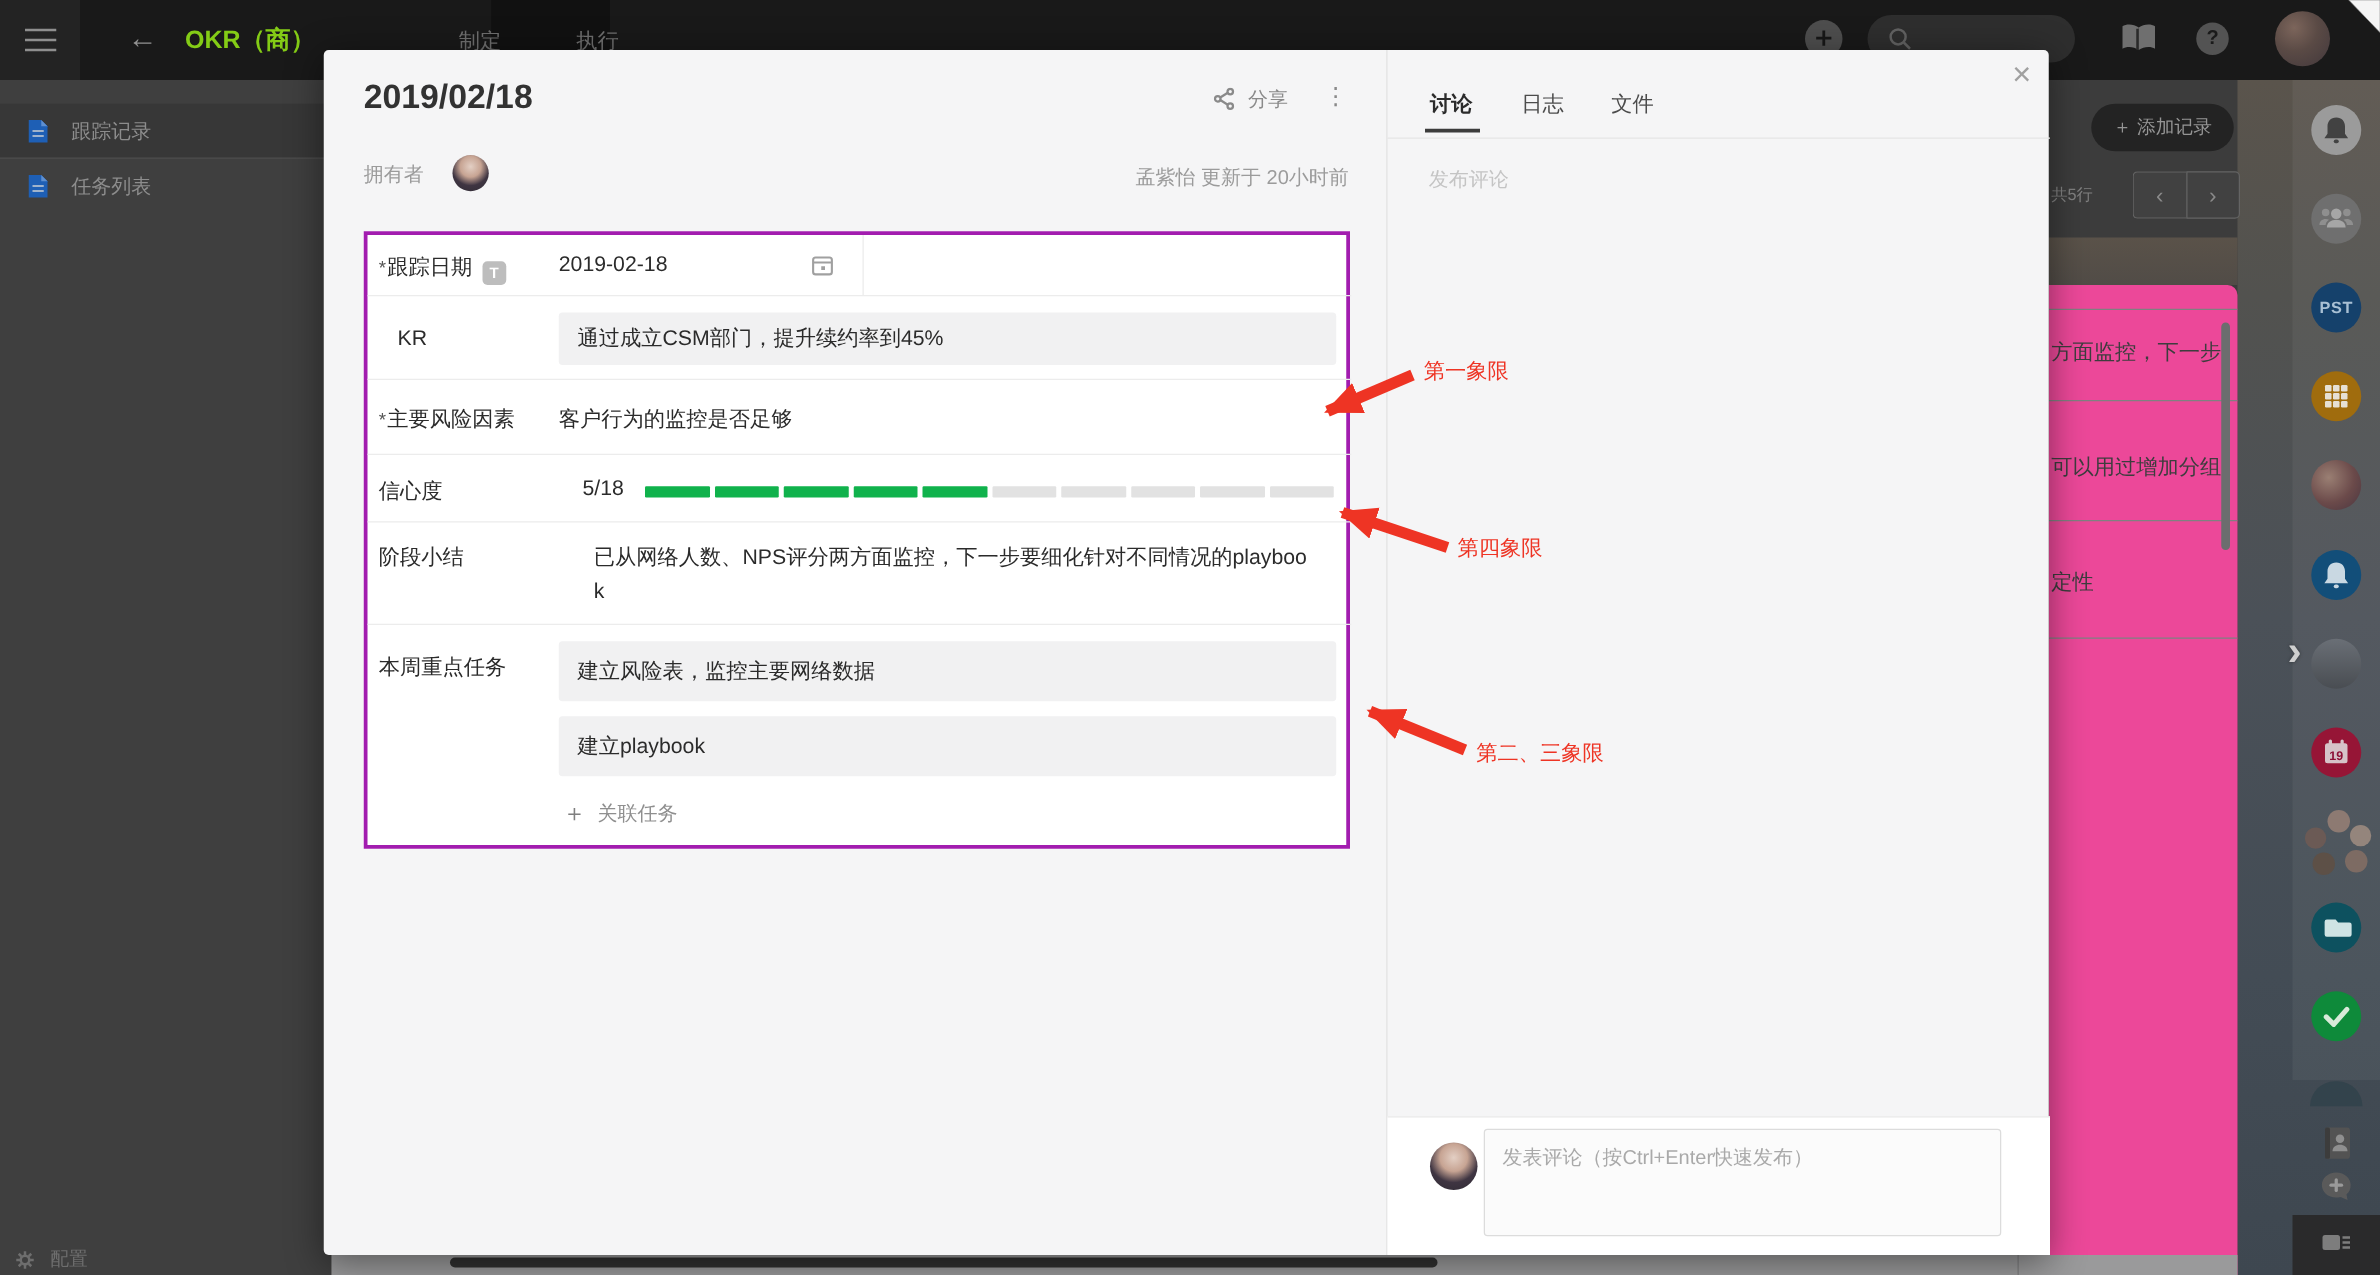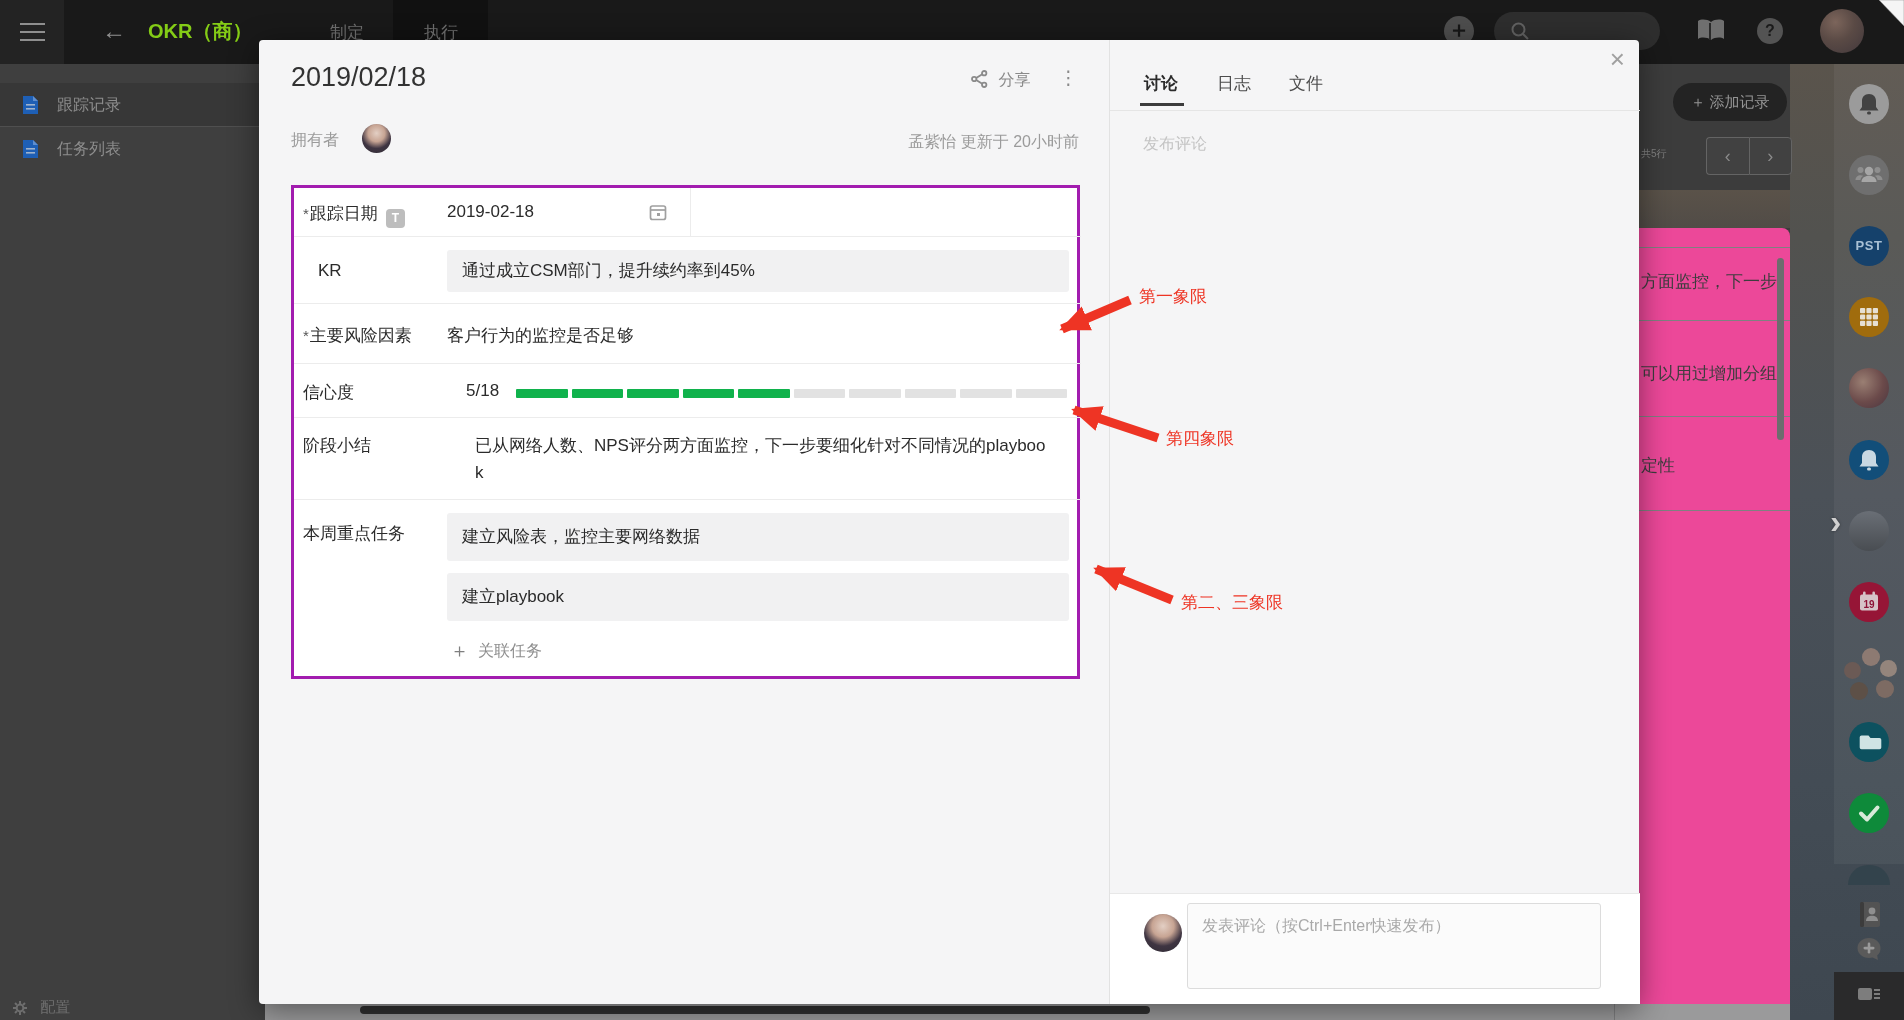--- a/index.html
+++ b/index.html
@@ -8,21 +8,21 @@
   .screen { position:absolute; left:0; top:0; width:1904px; height:1020px; background:#3c3c3c; overflow:hidden; }
   .abs { position:absolute; }
 
   
   .topbar { left:0; top:0; width:1904px; height:64px; background:#191919; z-index:5; }
   .hamburger-box { left:0; top:0; width:64px; height:64px; background:#232323; cursor:pointer; }
   .hamburger-box i { position:absolute; left:20px; width:25px; height:2px; background:#8f8f8f; }
   .back-arrow { left:102px; top:17px; font-size:24px; color:#929292; cursor:pointer; }
   .app-title { left:148px; top:18px; font-size:20px; font-weight:bold; color:#84cc16; white-space:nowrap; }
   .tab-block { left:393px; top:0; width:95px; height:64px; background:#111111; }
-  .top-tab { top:21px; font-size:17px; color:#6f6f6f; cursor:pointer; }
+  .top-tab { top:21px; font-size:17px; color:#6f6f6f; cursor:pointer;margin-left:37px; }
   .top-tab.t0 { left:330px; }
   .top-tab.t1 { left:424px; }
   .plus-circle { left:1444px; top:16px; width:30px; height:30px; border-radius:50%; background:#4e4e4e; color:#171717; font-size:22px; line-height:28px; text-align:center; font-weight:bold; cursor:pointer; }
   .search-pill { left:1494px; top:12px; width:166px; height:38px; border-radius:19px; background:#2e2e2e; cursor:text; }
   .search-pill svg { position:absolute; left:16px; top:9px; }
   .book-icon { left:1696px; top:17px; cursor:pointer; }
   .q-circle { left:1757px; top:18px; width:26px; height:26px; border-radius:50%; background:#535353; color:#1a1a1a; font-weight:bold; font-size:16px; text-align:center; line-height:26px; cursor:pointer; }
   .top-avatar { left:1820px; top:9px; width:44px; height:44px; border-radius:50%; background:radial-gradient(circle at 35% 30%, #7c655b 0%, #5a4a45 45%, #42383c 100%); cursor:pointer; }
   .cursor-tri { right:0; top:0; z-index:99; }
 
@@ -30,21 +30,21 @@
   .sidebar { left:0; top:64px; width:265px; height:956px; background:#3f3f3f; z-index:4; }
   .side-item { position:relative; height:44px; cursor:pointer; }
   .side-item.active { background:#373737; border-bottom:1px solid #4f4f4f; }
   .side-item svg { position:absolute; left:22px; top:12px; }
   .side-item .lbl { position:absolute; left:57px; top:12px; font-size:16px; color:#8d8d8d; }
   .side-footer { position:absolute; left:12px; bottom:-4px; height:26px; color:#6e6e6e; font-size:15px; cursor:pointer; }
   .side-footer svg { vertical-align:-4px; margin-right:8px; }
 
   
   .add-record-btn { left:1673px; top:83px; width:114px; height:38px; border-radius:19px; background:#232323; color:#949494; font-size:15px; text-align:center; line-height:38px; cursor:pointer; white-space:nowrap; overflow:hidden; z-index:3; }
-  .row-count { left:1641px; top:147px; font-size:10px; color:#808080; z-index:3; }
+  .row-count { left:1641px; top:147px; font-size:13px; color:#808080; z-index:3; }
   .pager { left:1706px; top:137px; width:86px; height:38px; display:flex; z-index:3; }
   .pager .pg { flex:1; border:1px solid #646464; color:#8a8a8a; font-size:18px; text-align:center; line-height:36px; cursor:pointer; background:#414141; }
   .pager .pg:first-child { border-radius:4px 0 0 4px; border-right:none; }
   .pager .pg:last-child { border-radius:0 4px 4px 0; }
   .wallpaper { left:1790px; top:64px; width:114px; height:956px; background:linear-gradient(180deg,#5a544c 0%,#52524f 18%,#4b5158 45%,#434c55 75%,#3e4750 100%); z-index:1; }
   .wall-band { left:1639px; top:190px; width:151px; height:38px; background:linear-gradient(180deg,#5a5249,#514c47); z-index:2; }
   .bg-card { left:1639px; top:228px; width:151px; height:792px; background:#ec4899; border-radius:0 8px 0 0; z-index:2; overflow:hidden; }
   .bg-card .frag { position:absolute; left:2px; font-size:17px; color:#3d3d3e; white-space:nowrap; }
   .bg-card .divider { position:absolute; left:0; width:151px; height:1px; background:#7f8081; }
   .bg-scrollbar { position:absolute; left:138px; top:30px; width:7px; height:182px; background:#6c6d6e; border-radius:4px; }
@@ -61,21 +61,21 @@
   .avatar-man { background:linear-gradient(180deg,#6a6f76 0%,#494d52 100%); }
   .cluster { position:absolute; left:8px; width:54px; height:56px; cursor:pointer; }
   .cluster i { position:absolute; border-radius:50%; }
   .rail-arc { position:absolute; left:14px; width:42px; height:20px; border-radius:42px 42px 0 0; background:#33434c; }
   .rail-bottom { position:absolute; left:0; top:908px; width:70px; height:48px; background:#2a2a2b; cursor:pointer; }
   .rail-chevron { position:absolute; left:-4px; top:438px; font-size:34px; font-weight:bold; color:#cfcfcf; cursor:pointer; text-shadow:0 0 3px rgba(0,0,0,.4); }
 
   
   .modal { left:259px; top:40px; width:1380px; height:964px; background:#f5f5f6; border-radius:4px; box-shadow:0 6px 30px rgba(0,0,0,.45); z-index:50; }
   .m-left { position:absolute; left:0; top:0; width:850px; height:964px; }
-  .m-title { position:absolute; left:32px; top:22px; font-size:27px; font-weight:400; color:#323232; }
+  .m-title { position:absolute; left:32px; top:22px; font-size:27px; font-weight:700; color:#323232; }
   .share-btn { position:absolute; left:712px; top:30px; font-size:16px; color:#8a8a8a; cursor:pointer; white-space:nowrap; }
   .share-btn svg { vertical-align:-3px; margin-right:6px; }
   .kebab { position:absolute; left:800px; top:26px; font-size:19px; color:#8a8a8a; cursor:pointer; letter-spacing:0; }
   .owner-lbl { position:absolute; left:32px; top:90px; font-size:16px; color:#9b9b9b; }
   .owner-avatar { position:absolute; left:103px; top:84px; width:29px; height:29px; border-radius:50%; cursor:pointer;
     background:radial-gradient(circle at 50% 32%, #e3cfc4 0%, #c7a493 34%, #3f3542 62%, #2e2a33 100%); }
   .updated { position:absolute; right:30px; top:92px; font-size:16px; color:#9b9b9b; white-space:nowrap; }
 
   .form-card { position:absolute; left:32px; top:145px; width:789px; height:494px; background:#fff; border:3px solid #a21caf; }
   .frow { position:absolute; left:0; width:787px; border-bottom:1px solid #ececec; }

